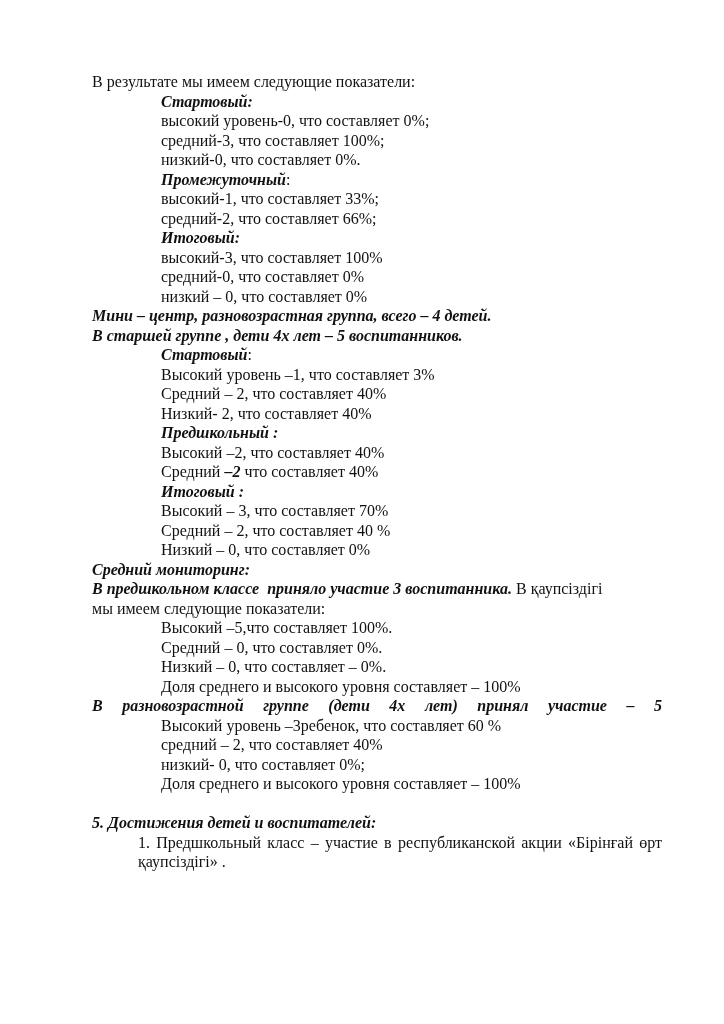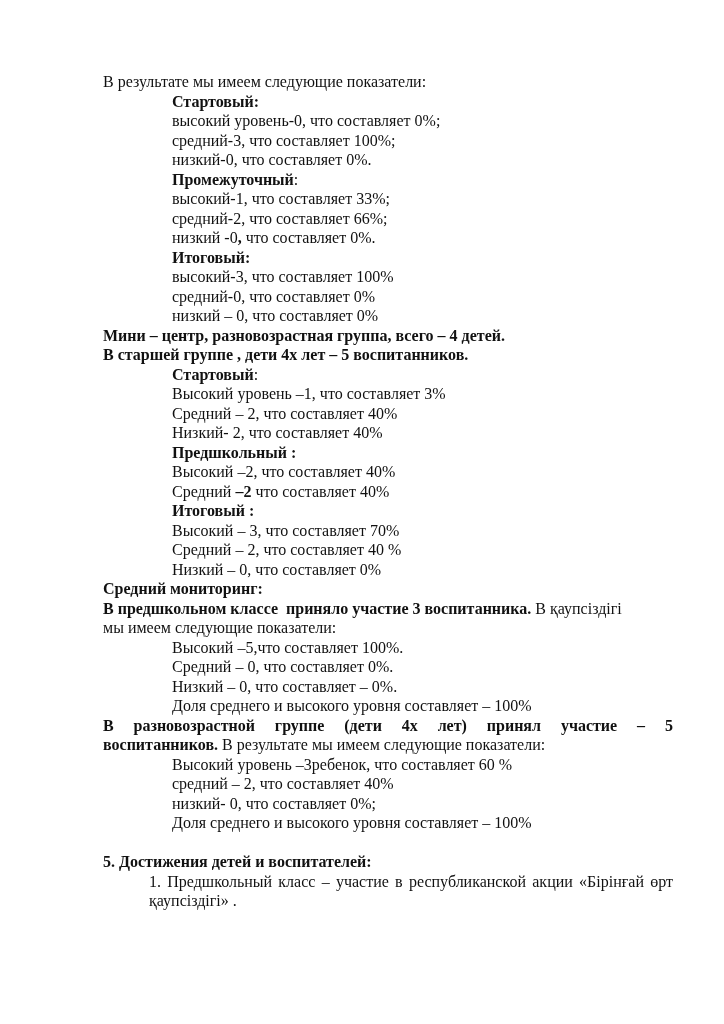--- a/index.html
+++ b/index.html
@@ -1,43 +1,42 @@
 <!DOCTYPE html>
 <html><head>
 <meta charset="utf-8">
 <style>
   html, body { margin: 0; padding: 0; background: #ffffff; }
   body {
     width: 724px; height: 1024px; position: relative; overflow: hidden;
     font-family: "Liberation Serif", "DejaVu Serif", serif;
     color: #111111; font-size: 16px;
   }
-  .page { position: absolute; left: 103px; top: 72px; width: 570px; }
+  .page { position: absolute; left: 92px; top: 72px; width: 570px; }
   .line { height: 19.5px; line-height: 19.5px; white-space: nowrap; }
   .ind { padding-left: 69px; }
   .ind2 { padding-left: 46px; }
-  .b { font-weight: bold; }
+  .b { font-weight: bold; font-style: italic; }
   .just { display: flex; justify-content: space-between; white-space: nowrap; }
   .gap { height: 19.5px; }
   .wrap { white-space: normal; line-height: 19.5px; text-align: justify; font-family: Liberation Serif, serif; }
 </style>
 </head>
 <body>
 
 <div class="page">
   <div class="line">В результате мы имеем следующие показатели:</div>
 
   <div class="line ind b">Стартовый:</div>
   <div class="line ind">высокий уровень-0, что составляет 0%;</div>
   <div class="line ind">средний-3, что составляет 100%;</div>
   <div class="line ind">низкий-0, что составляет 0%.</div>
   <div class="line ind"><span class="b">Промежуточный</span><span>:</span></div>
   <div class="line ind">высокий-1, что составляет 33%;</div>
   <div class="line ind">средний-2, что составляет 66%;</div>
-  <div class="line ind"><span>низкий -0</span><span class="b">,</span><span> что составляет 0%.</span></div>
   <div class="line ind b">Итоговый:</div>
   <div class="line ind">высокий-3, что составляет 100%</div>
   <div class="line ind">средний-0, что составляет 0%</div>
   <div class="line ind">низкий – 0, что составляет 0%</div>
 
   <div class="line b">Мини – центр, разновозрастная группа, всего – 4 детей.</div>
   <div class="line b">В старшей группе , дети 4х лет – 5 воспитанников.</div>
 
   <div class="line ind"><span class="b">Стартовый</span><span>:</span></div>
   <div class="line ind">Высокий уровень –1, что составляет 3%</div>
@@ -64,21 +63,20 @@
     <span>разновозрастной</span>
     <span>группе</span>
     <span>(дети</span>
     <span>4х</span>
     <span>лет)</span>
     <span>принял</span>
     <span>участие</span>
     <span>–</span>
     <span>5</span>
   </div>
-  <div class="line"><span class="b">воспитанников.</span><span> В результате мы имеем следующие показатели:</span></div>
   <div class="line ind">Высокий уровень –3ребенок, что составляет 60 %</div>
   <div class="line ind">средний – 2, что составляет 40%</div>
   <div class="line ind">низкий- 0, что составляет 0%;</div>
   <div class="line ind">Доля среднего и высокого уровня составляет – 100%</div>
 
   <div class="gap"></div>
 
   <div class="line b">5. Достижения детей и воспитателей:</div>
   <div class="ind2 wrap">1. Предшкольный класс – участие в республиканской акции «Бірінғай өрт қаупсіздігі» .</div>
 </div>

